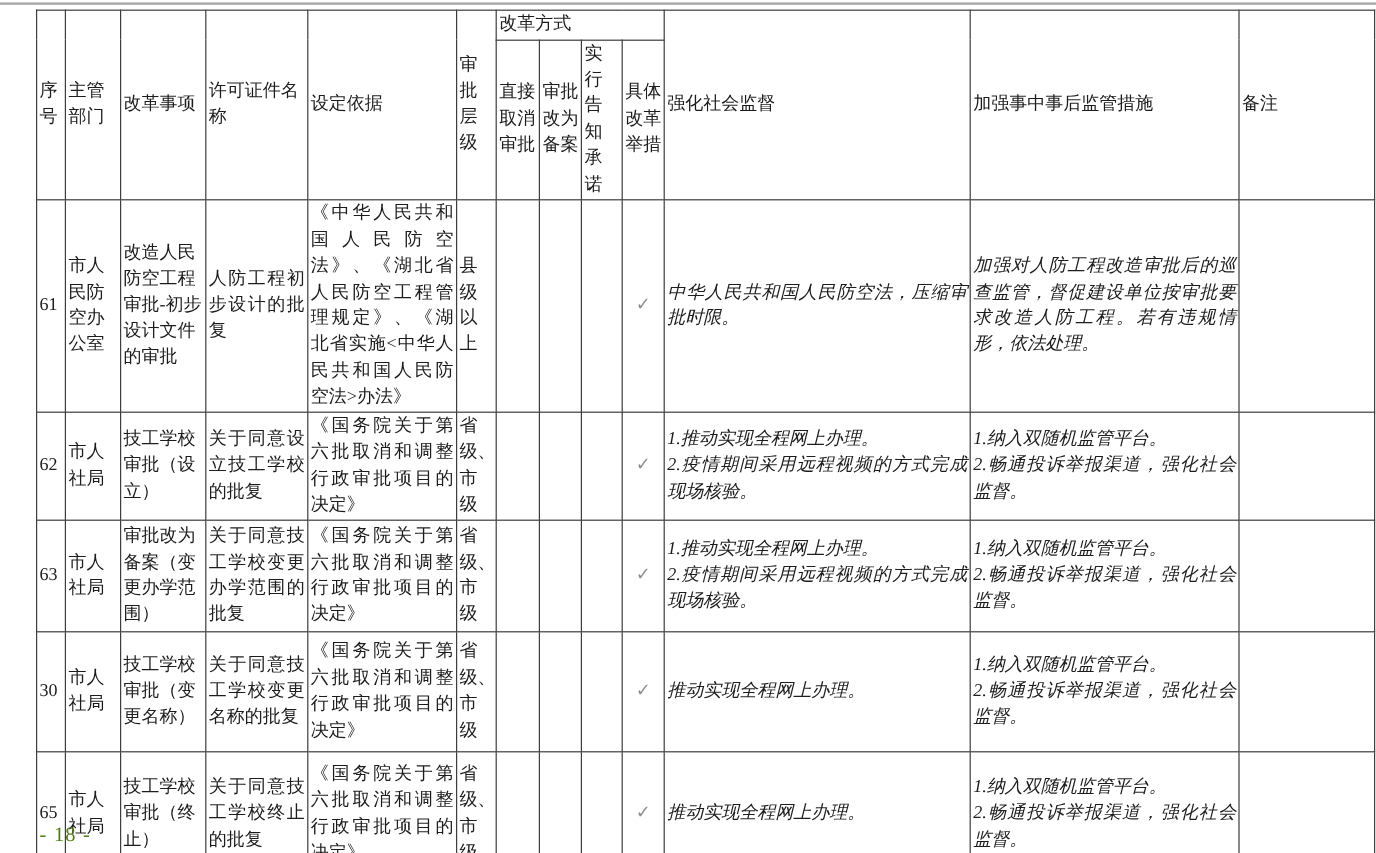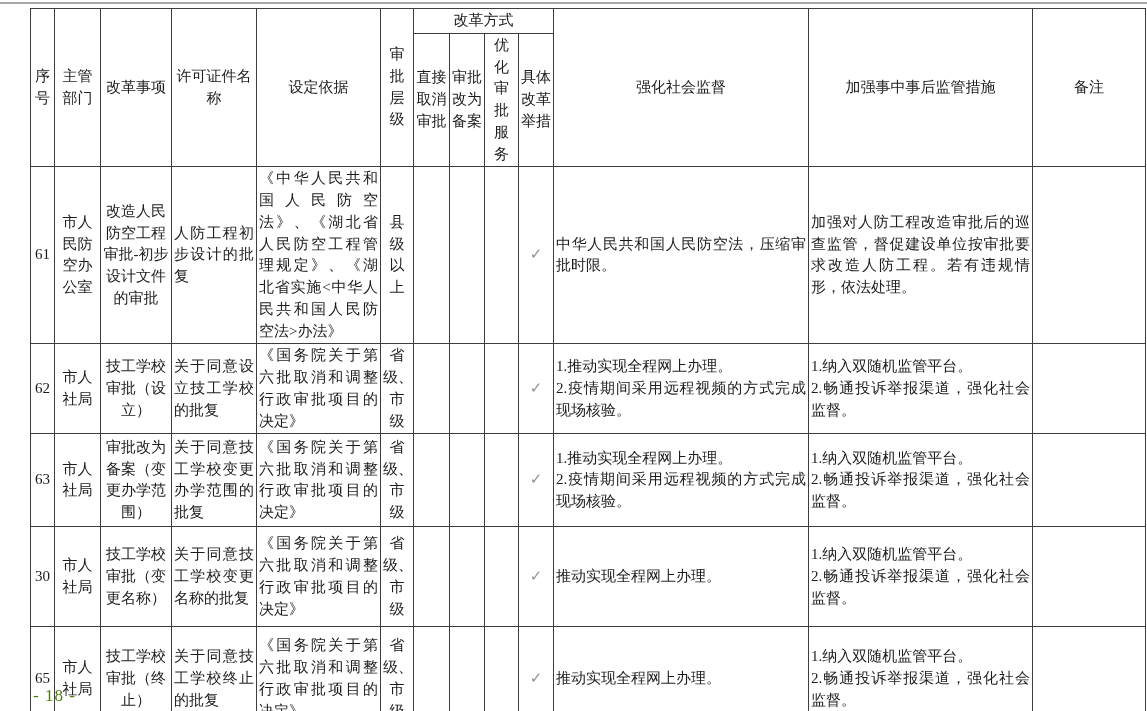--- a/index.html
+++ b/index.html
@@ -22,25 +22,25 @@
     overflow:hidden;
     word-break:break-all;
   }
   tr.h1{height:23px;}
   tr.h2{height:64px;}
   tr.r0{height:160px;}
   tr.r1{height:88px;}
   tr.r2{height:93px;}
   tr.r3{height:100px;}
   tr.r4{height:104px;}
-  .c{text-align:center;}
+  .c{text-align:left;}
   .j{text-align:justify;text-align-last:left;margin-top:26px;}
   .pre{white-space:pre-wrap;}
   .tight{padding:1px 0;}
-  .pad3{padding:1px 3px;}
+  .pad3{padding:1px 3px;font-style:italic;}
   .check{color:#8f8f8f;text-align:center;font-size:15px;}
   .page-number{
     position:absolute;left:33px;top:686px;
     font-size:17px;letter-spacing:1px;color:#4d7c0f;
   }
 </style>
 </head>
 <body>
 
 <div class="top-edge"></div>
@@ -70,21 +70,21 @@
       <th rowspan="2" class="c">设定依据</th>
       <th rowspan="2" class="c tight">审批层级</th>
       <th colspan="4" class="c tight">改革方式</th>
       <th rowspan="2" class="c">强化社会监督</th>
       <th rowspan="2" class="c">加强事中事后监管措施</th>
       <th rowspan="2" class="c">备注</th>
     </tr>
     <tr class="h2">
       <th class="c tight">直接取消审批</th>
       <th class="c tight">审批改为备案</th>
-      <th class="c tight">优化审批服务</th>
+      <th class="c tight">实行告知承诺</th>
       <th class="c tight">具体改革举措</th>
     </tr>
   </thead>
   <tbody>
     <tr class="r0">
       <td class="c tight">61</td>
       <td class="c tight">市人民防空办公室</td>
       <td class="c">改造人民防空工程审批-初步设计文件的审批</td>
       <td class="j">人防工程初步设计的批复</td>
       <td class="j tight">《中华人民共和国人民防空法》、《湖北省人民防空工程管理规定》、《湖北省实施&lt;中华人民共和国人民防空法&gt;办法》</td>

